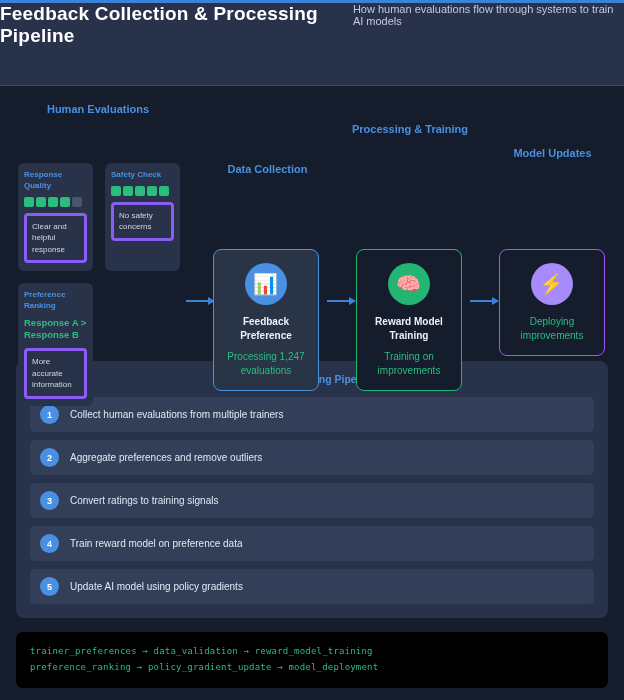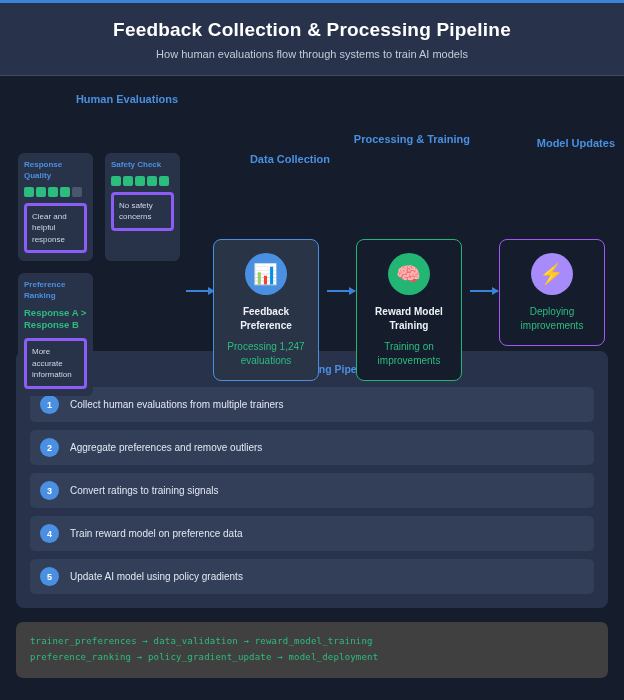--- a/index.html
+++ b/index.html
@@ -8,28 +8,28 @@
     width: 624px;
     height: 700px;
     background: #151c2c;
     font-family: "Liberation Sans", sans-serif;
     color: #e6eaf2;
     overflow: hidden;
   }
 
   
   .header {
-    height: 76px;
+    height: 86px;
     background: #28324a;
     border-top: 3px solid #3b82d9;
     border-bottom: 1px solid #3a4considered;
     border-bottom: 1px solid #3c4a66;
     display: flex;
-    flex-direction: column;
-    align-items: center;
+    flex-direction: row;
+    align-items: flex-start;
     justify-content: center;
     gap: 7px;
   }
   .header-title {
     font-size: 19px;
     font-weight: bold;
     color: #ffffff;
     letter-spacing: .2px;
   }
   .header-sub {
@@ -42,26 +42,26 @@
     position: relative;
     height: 275px;
     padding: 0;
   }
 
   .section-label {
     position: absolute;
     font-size: 11px;
     font-weight: bold;
     color: #4a90e2;
-    text-align: right;
+    text-align: center;
     line-height: 1.35;
   }
   #label-human   { left: 18px;  top: 16px;  width: 160px; }
   #label-data    { left: 205px; top: 76px;  width: 125px; }
-  #label-proc    { left: 350px; top: 56px;  width: 120px; }
+  #label-proc    { left: 350px; top: 36px;  width: 120px; }
   #label-model   { left: 490px; top: 60px;  width: 125px; }
 
   
   .eval-grid {
     position: absolute;
     left: 18px;
     top: 34px;
     width: 162px;
     display: grid;
     grid-template-columns: 75px 75px;
@@ -201,21 +201,21 @@
     justify-content: center;
   }
   .step-text {
     font-size: 10px;
     color: #e2e8f2;
   }
 
   
   .code-block {
     margin: 14px 16px 0;
-    background: #404040;
+    background: #000000;
     border-radius: 7px;
     padding: 12px 14px;
     font-family: "DejaVu Sans Mono", monospace;
     font-size: 9px;
     color: #2bbd7e;
     line-height: 1.75;
     letter-spacing: .2px;
   }
 </style>
 </head>

